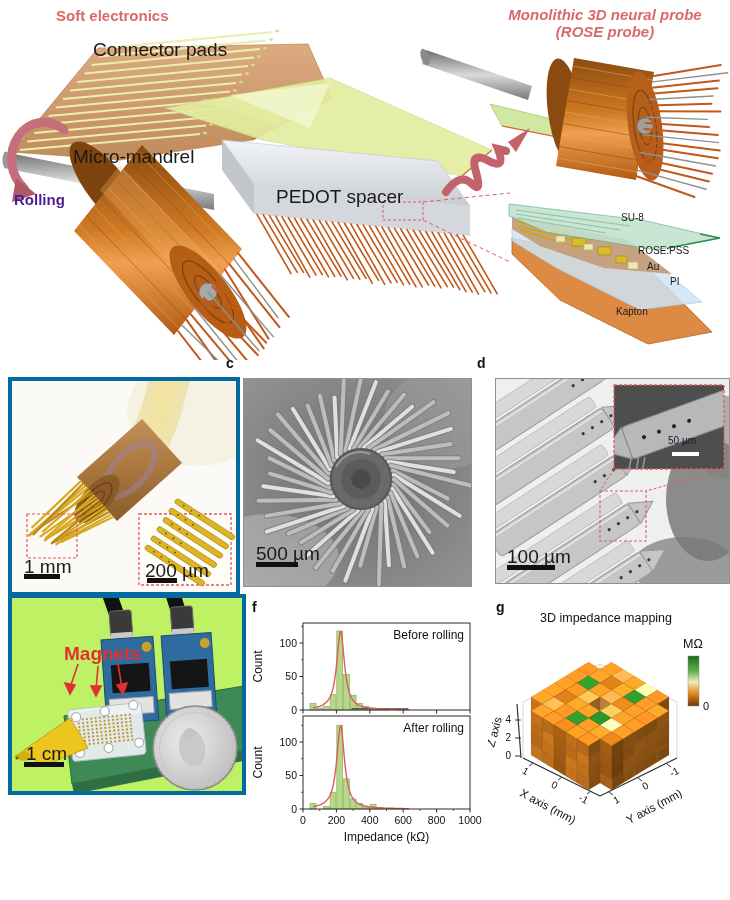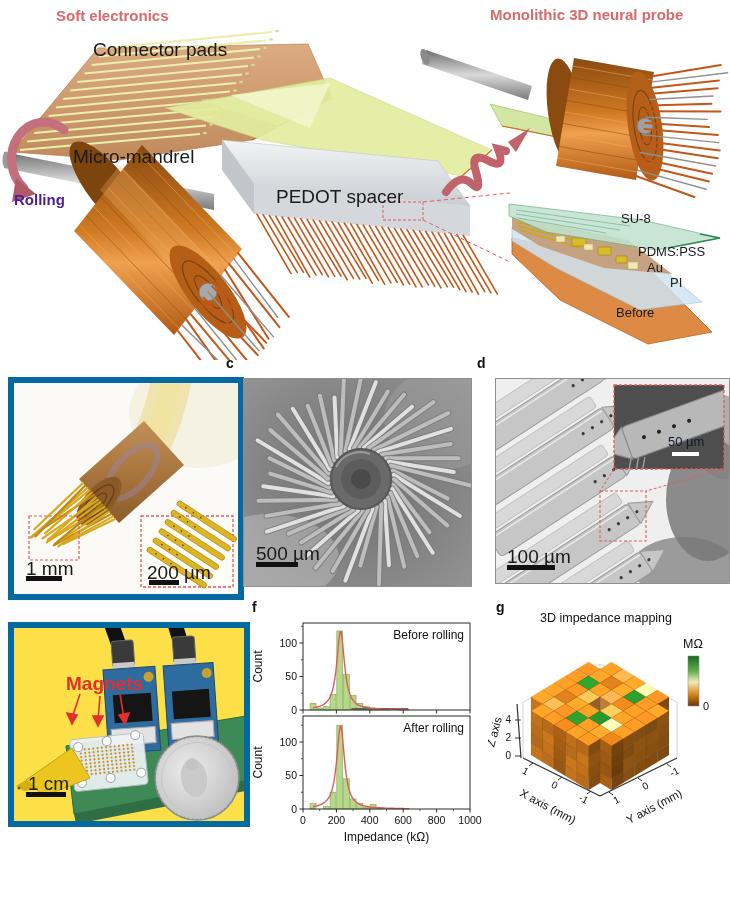--- a/index.html
+++ b/index.html
@@ -1,30 +1,30 @@
 <!DOCTYPE html>
 <html><head>
 <meta charset="utf-8">
 <style>
   html,body{margin:0;padding:0;background:#fff;}
   .canvas{position:relative;width:730px;height:900px;background:#ffffff;overflow:hidden;
           font-family:"Liberation Sans",sans-serif;}
   .abs{position:absolute;}
   .lbl{position:absolute;white-space:nowrap;color:#1a1a1a;font-size:19px;line-height:1.1;}
   .lbl-title{font-size:15px;font-weight:bold;}
-  .lbl-small{font-size:13px;}
+  .lbl-small{font-size:10px;}
   .lbl-panel{font-size:14px;font-weight:bold;color:#111;}
   .lbl-white{color:#0f172a;}
   .scalebar{position:absolute;background:#111;height:5px;}
   .scalebar-white{position:absolute;background:#ffffff;height:4px;}
   .photo{position:absolute;overflow:hidden;}
   .photo svg{display:block;}
-  .b-border{border:6px solid #0369a1;text-align:right;}
+  .b-border{border:4px solid #0369a1;text-align:right;}
   .sem-border{border:1px solid #8f8f8f;}
-  .center2{text-align:left;}
+  .center2{text-align:center;font-style:italic;}
   .center2 span{display:block;}
 </style>
 </head>
 <body>
 
 <div class="canvas">
 
   <svg class="abs" id="panelA" style="left:0;top:0" width="730" height="360" viewBox="0 0 730 360">
     <defs>
       <linearGradient id="aTan" x1="0" y1="0" x2="0" y2="1">
@@ -260,30 +260,31 @@
 
     <g>
       <path d="M446,192 q14,-20 26,-8 q10,10 4,-12 q-7,-22 13,-11 q17,9 9,-12 l8,2" fill="none" stroke="#c2626a" stroke-width="8" stroke-linecap="round"></path>
       <polygon points="508,142 530,128 516,152" fill="#c2626a"></polygon>
     </g>
   </svg>
 
   <div class="lbl lbl-title" style="left:56px;top:8px;color:#d96a6a">Soft electronics</div>
   <div class="abs center2" style="left:490px;top:6px;width:230px">
     <span class="lbl-title" style="color:#d96a6a">Monolithic 3D neural probe</span>
+    <span class="lbl-title" style="color:#d96a6a">(ROSE probe)</span>
   </div>
   <div class="lbl" style="left:93px;top:40px">Connector pads</div>
   <div class="lbl" style="left:73px;top:147px">Micro-mandrel</div>
   <div class="lbl lbl-title" style="left:14px;top:192px;color:#4c1d95">Rolling</div>
   <div class="lbl" style="left:276px;top:187px">PEDOT spacer</div>
   <div class="lbl lbl-small" style="left:621px;top:212px">SU-8</div>
-  <div class="lbl lbl-small" style="left:638px;top:245px">PDMS:PSS</div>
+  <div class="lbl lbl-small" style="left:638px;top:245px">ROSE:PSS</div>
   <div class="lbl lbl-small" style="left:647px;top:261px">Au</div>
   <div class="lbl lbl-small" style="left:670px;top:276px">PI</div>
-  <div class="lbl lbl-small" style="left:616px;top:306px">Before</div>
+  <div class="lbl lbl-small" style="left:616px;top:306px">Kapton</div>
 
   <div class="lbl lbl-panel" style="left:226px;top:356px">c</div>
   <div class="lbl lbl-panel" style="left:477px;top:356px">d</div>
   <div class="lbl lbl-panel" style="left:252px;top:600px">f</div>
   <div class="lbl lbl-panel" style="left:496px;top:600px">g</div>
 
   <div class="photo b-border" id="panelB" style="left:8px;top:377px;width:224px;height:211px;background:#fbfaf6;">
     <svg width="224" height="211" viewBox="0 0 224 211">
       <defs>
         <linearGradient id="bBody" x1="0" y1="0" x2="0" y2="1">
@@ -544,21 +545,21 @@
       <rect x="104" y="112" width="46" height="50" fill="none" stroke="#e05c5c" stroke-width="1.1" stroke-dasharray="3,2"></rect>
       <line x1="118" y1="90" x2="104" y2="112" stroke="#e05c5c" stroke-width="1" stroke-dasharray="3,2"></line>
       <line x1="228" y1="90" x2="150" y2="112" stroke="#e05c5c" stroke-width="1" stroke-dasharray="3,2"></line>
     </svg>
     <div class="lbl" style="left:11px;top:168px">100 µm</div>
     <div class="scalebar" style="left:11px;top:186px;width:48px"></div>
     <div class="lbl lbl-small lbl-white" style="left:172px;top:56px">50 µm</div>
     <div class="scalebar-white" style="left:176px;top:73px;width:27px"></div>
   </div>
 
-  <div class="photo b-border" id="panelE" style="left:8px;top:622px;width:230px;height:193px;background:#fde047;">
+  <div class="photo b-border" id="panelE" style="left:8px;top:594px;width:230px;height:193px;background:#bef264;">
     <svg width="230" height="193" viewBox="0 0 230 193">
       <defs>
         <radialGradient id="eCoin" cx="0.4" cy="0.4" r="0.8">
           <stop offset="0" stop-color="#ececec"></stop>
             <stop offset="0.75" stop-color="#c2c2c2"></stop>
           <stop offset="1" stop-color="#9f9f9f"></stop>
         </radialGradient>
       </defs>
       <polygon points="52,118 232,88 236,152 60,186" fill="#3d8a57" stroke="#2a6a40"></polygon>
       <polygon points="60,186 236,152 236,162 62,196" fill="#2f6e45"></polygon>

